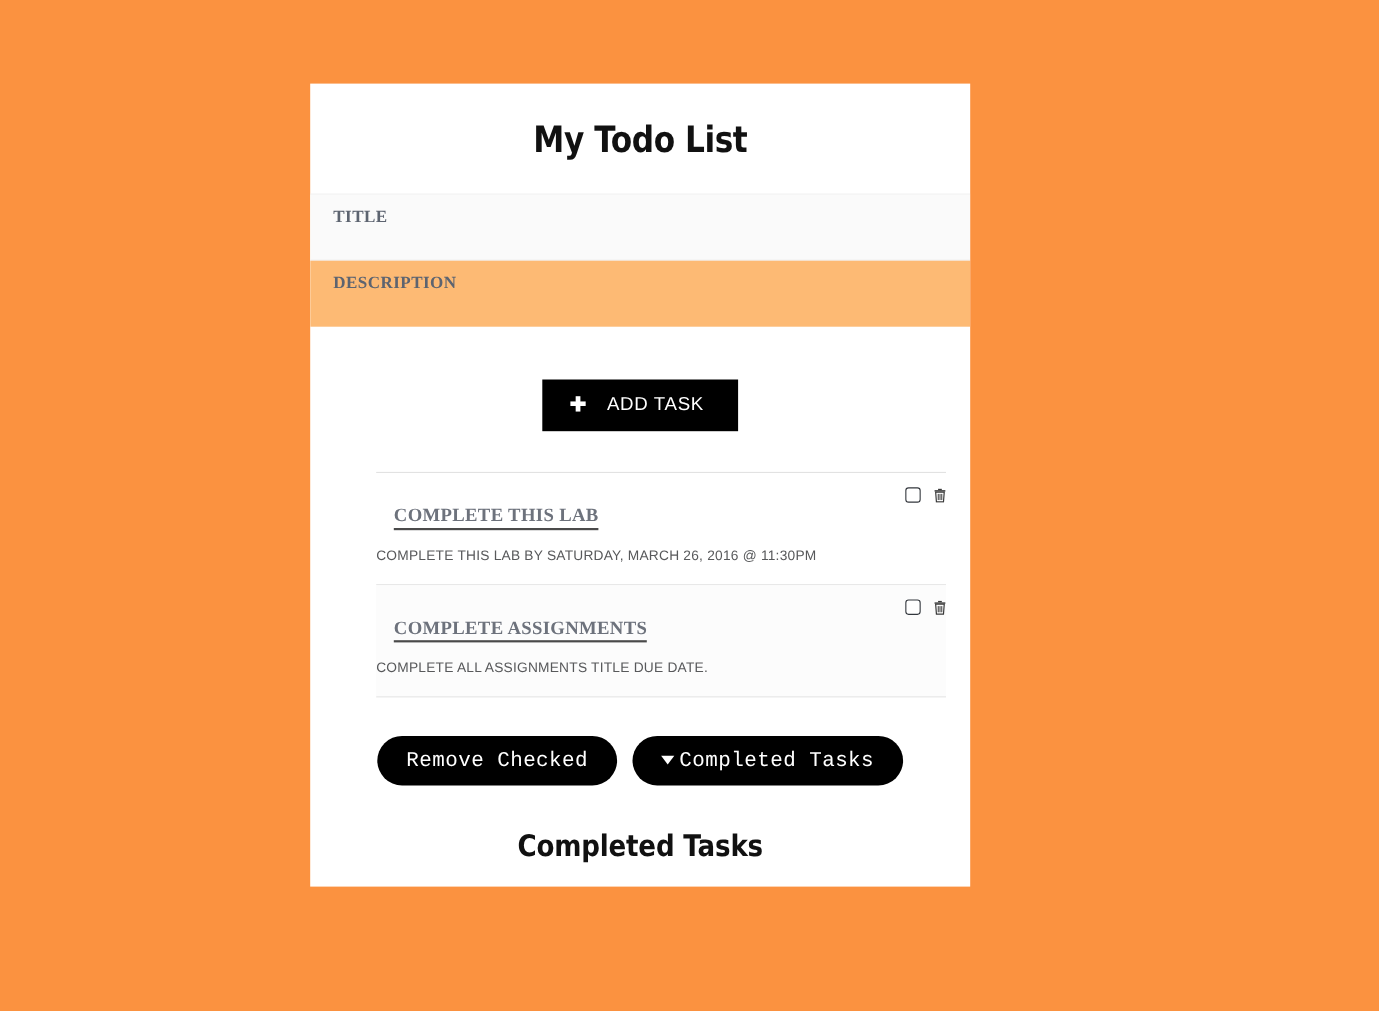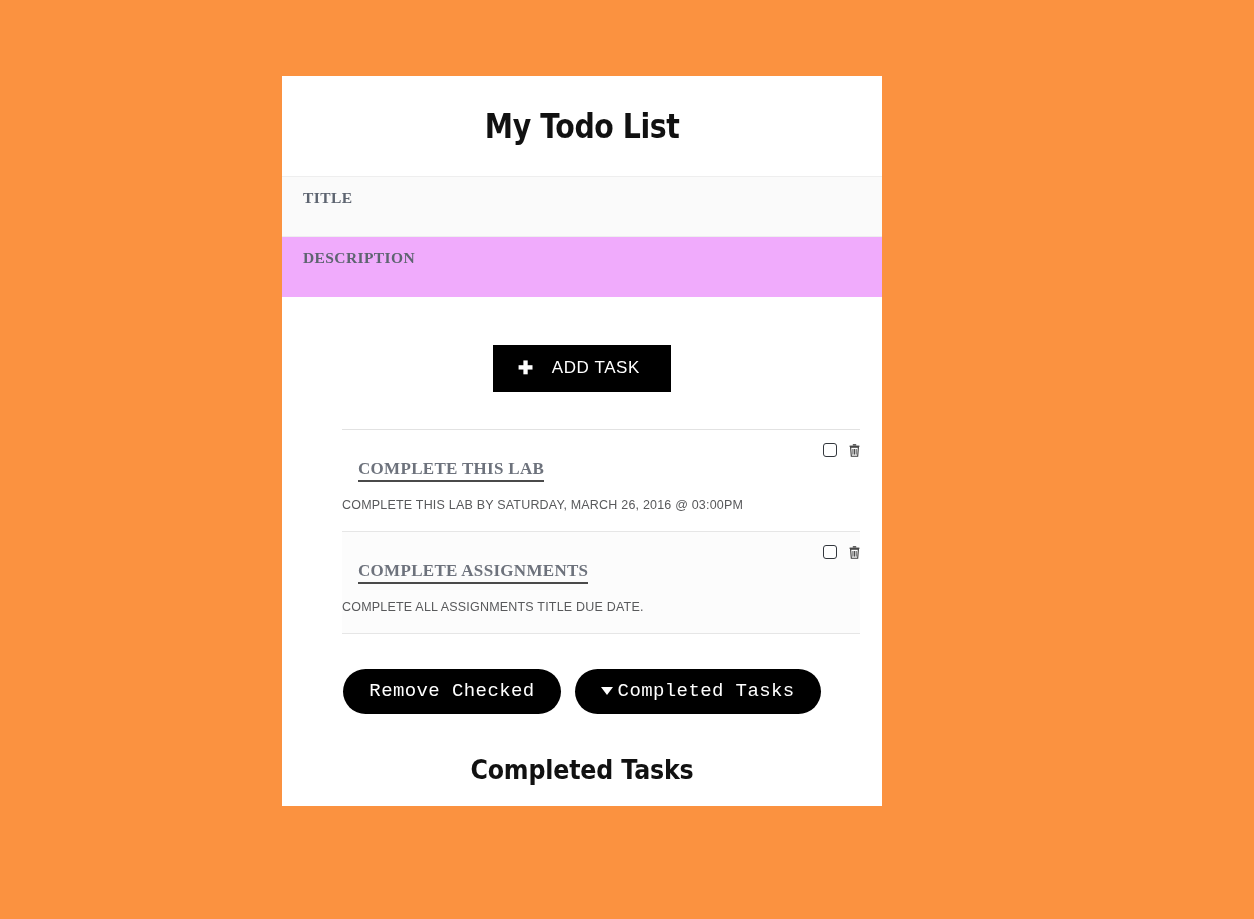--- a/index.html
+++ b/index.html
@@ -55,21 +55,21 @@
   .field {
     box-sizing: border-box;
     padding: 12px 4px 14px 21px;
   }
   .field-title {
     background: #fafafa;
     border-bottom: 1px solid #eeeeee;
     min-height: 60px;
   }
   .field-desc {
-    background: #f0abfc;
+    background: #fdba74;
     min-height: 60px;
   }
   .field-label {
     font-family: "Liberation Serif", serif;
     font-weight: bold;
     font-size: 15.5px;
     letter-spacing: 0.4px;
     color: #5d6470;
     line-height: 18px;
   }
@@ -260,21 +260,21 @@
               <rect x="0.6" y="1.6" width="9.8" height="1.3" fill="currentColor"></rect>
               <rect x="3.8" y="0.2" width="3.4" height="1.3" fill="currentColor"></rect>
               <path d="M1.6 3.3 h7.8 l-0.7 9 h-6.4 z" fill="none" stroke="currentColor" stroke-width="1.1"></path>
               <rect x="3.5" y="5" width="0.9" height="5.6" fill="currentColor"></rect>
               <rect x="5.1" y="5" width="0.9" height="5.6" fill="currentColor"></rect>
               <rect x="6.7" y="5" width="0.9" height="5.6" fill="currentColor"></rect>
             </svg>
           </button>
         </div>
         <div><span class="task-title">COMPLETE THIS LAB</span></div>
-        <div class="task-desc">COMPLETE THIS LAB BY SATURDAY, MARCH 26, 2016 @ 03:00PM</div>
+        <div class="task-desc">COMPLETE THIS LAB BY SATURDAY, MARCH 26, 2016 @ 11:30PM</div>
       </div>
 
       <div class="task-row tinted">
         <div class="task-controls">
           <button class="task-checkbox"></button>
           <button class="trash-btn" aria-label="delete">
             <svg width="11" height="13" viewBox="0 0 11 13" aria-hidden="true">
               <rect x="0.6" y="1.6" width="9.8" height="1.3" fill="currentColor"></rect>
               <rect x="3.8" y="0.2" width="3.4" height="1.3" fill="currentColor"></rect>
               <path d="M1.6 3.3 h7.8 l-0.7 9 h-6.4 z" fill="none" stroke="currentColor" stroke-width="1.1"></path>

